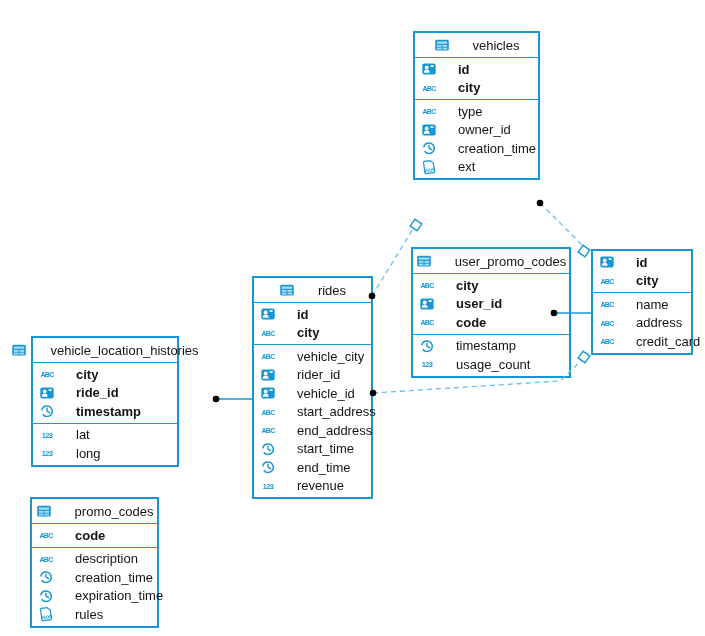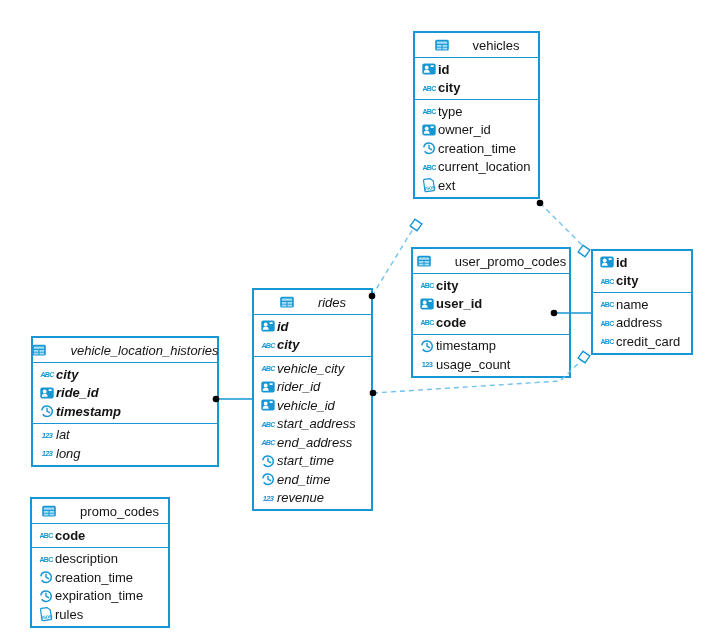--- a/index.html
+++ b/index.html
@@ -4,21 +4,21 @@
 <style>
   html,body{margin:0;padding:0;background:#ffffff;}
   body{width:705px;height:636px;font-family:"Liberation Sans","DejaVu Sans",sans-serif;}
   .canvas{position:relative;width:705px;height:636px;background:#fff;overflow:hidden;}
   #edges{position:absolute;left:0;top:0;width:705px;height:636px;z-index:3;pointer-events:none;}
   .tbl{position:absolute;z-index:2;background:#fff;border:2px solid var(--accent);box-sizing:border-box;}
   .tbl-header{display:flex;align-items:center;justify-content:center;gap:23px;height:24px;
     border-bottom:1px solid var(--accent);font-size:13px;color:#141414;}
   .sec{padding:2px 0;}
   .sec.keys{border-bottom:1px solid var(--accent);}
-  .row{display:flex;align-items:center;gap:1px;height:18.5px;padding:0 6px;
+  .row{display:flex;align-items:center;gap:21px;height:18.5px;padding:0 6px;
     font-size:13px;color:#141414;white-space:nowrap;}
   .row.key{font-weight:bold;}
   .icon{width:16px;height:16px;flex:0 0 16px;display:inline-flex;align-items:flex-start;justify-content:center;}
   .icon svg{width:16px;height:16px;display:block;}
   .edge-solid{fill:none;stroke:var(--accent);stroke-width:1.5;}
   .edge-dashed{fill:none;stroke:var(--edge-dash);stroke-width:1.4;stroke-dasharray:5 4;}
 </style>
 </head>
 <body>
 
@@ -84,28 +84,20 @@
               <svg viewBox="0 0 16 16">
                 <circle cx="8" cy="8.2" r="5.3" fill="none" stroke="#1697d4" stroke-width="1.5" stroke-dasharray="26 4" stroke-dashoffset="-17"></circle>
                 <path d="M8,5.2 L8,8.2 L10.6,9.7" fill="none" stroke="#1697d4" stroke-width="1.4" stroke-linecap="round" stroke-linejoin="round"></path>
               </svg>
             </span>
             <span>creation_time</span>
           </div>
           <div class="row">
             <span class="icon">
               <svg viewBox="0 0 16 16">
-                <text x="8" y="11" text-anchor="middle" font-family="&quot;Liberation Sans&quot;,&quot;DejaVu Sans&quot;,sans-serif" font-size="7" font-weight="bold" letter-spacing="-0.7" fill="#1697d4">ABC</text>
-              </svg>
-            </span>
-            <span>current_location</span>
-          </div>
-          <div class="row">
-            <span class="icon">
-              <svg viewBox="0 0 16 16">
                 <g transform="rotate(-8 8 8)">
                   <path d="M4.2,1.8 h5.8 l2.8,2.8 v8.6 a1,1 0 0 1 -1,1 h-7.6 a1,1 0 0 1 -1,-1 v-10.4 a1,1 0 0 1 1,-1 z" fill="#fff" stroke="#1697d4" stroke-width="1.2"></path>
                   <text x="8" y="12.6" text-anchor="middle" font-family="&quot;Liberation Sans&quot;,&quot;DejaVu Sans&quot;,sans-serif" font-size="4.4" font-weight="bold" fill="#1697d4">JSON</text>
                 </g>
               </svg>
             </span>
             <span>ext</span>
           </div>
         </div>
       </div>
@@ -214,21 +206,21 @@
           <div class="row">
             <span class="icon">
               <svg viewBox="0 0 16 16">
                 <text x="8" y="11" text-anchor="middle" font-family="&quot;Liberation Sans&quot;,&quot;DejaVu Sans&quot;,sans-serif" font-size="7" font-weight="bold" letter-spacing="-0.7" fill="#1697d4">ABC</text>
               </svg>
             </span>
             <span>credit_card</span>
           </div>
         </div>
       </div>
-      <div class="tbl" style="left: 252px; top: 288px; width: 121px; font-style: italic;">
+      <div class="tbl" style="left: 252px; top: 276px; width: 121px;">
         <div class="tbl-header">
           <span class="icon">
             <svg viewBox="0 0 16 16">
               <rect x="1.2" y="2.8" width="13.6" height="10.8" rx="1.6" fill="#1697d4"></rect>
               <rect x="2.8" y="4.4" width="10.4" height="2.4" rx="0.5" fill="#aadcf6"></rect>
               <rect x="2.8" y="7.9" width="4.7" height="1.9" fill="#aadcf6"></rect>
               <rect x="8.5" y="7.9" width="4.7" height="1.9" fill="#aadcf6"></rect>
               <rect x="2.8" y="10.6" width="4.7" height="1.9" fill="#aadcf6"></rect>
               <rect x="8.5" y="10.6" width="4.7" height="1.9" fill="#aadcf6"></rect>
             </svg>
@@ -324,21 +316,21 @@
           <div class="row">
             <span class="icon">
               <svg viewBox="0 0 16 16">
                 <text x="8" y="11" text-anchor="middle" font-family="&quot;Liberation Sans&quot;,&quot;DejaVu Sans&quot;,sans-serif" font-size="7.5" font-weight="bold" letter-spacing="-0.6" fill="#1697d4">123</text>
               </svg>
             </span>
             <span>revenue</span>
           </div>
         </div>
       </div>
-      <div class="tbl" style="left: 31px; top: 336px; width: 188px; font-style: italic;">
+      <div class="tbl" style="left: 31px; top: 336px; width: 148px;">
         <div class="tbl-header">
           <span class="icon">
             <svg viewBox="0 0 16 16">
               <rect x="1.2" y="2.8" width="13.6" height="10.8" rx="1.6" fill="#1697d4"></rect>
               <rect x="2.8" y="4.4" width="10.4" height="2.4" rx="0.5" fill="#aadcf6"></rect>
               <rect x="2.8" y="7.9" width="4.7" height="1.9" fill="#aadcf6"></rect>
               <rect x="8.5" y="7.9" width="4.7" height="1.9" fill="#aadcf6"></rect>
               <rect x="2.8" y="10.6" width="4.7" height="1.9" fill="#aadcf6"></rect>
               <rect x="8.5" y="10.6" width="4.7" height="1.9" fill="#aadcf6"></rect>
             </svg>
@@ -387,21 +379,21 @@
           <div class="row">
             <span class="icon">
               <svg viewBox="0 0 16 16">
                 <text x="8" y="11" text-anchor="middle" font-family="&quot;Liberation Sans&quot;,&quot;DejaVu Sans&quot;,sans-serif" font-size="7.5" font-weight="bold" letter-spacing="-0.6" fill="#1697d4">123</text>
               </svg>
             </span>
             <span>long</span>
           </div>
         </div>
       </div>
-      <div class="tbl" style="left: 30px; top: 497px; width: 140px;">
+      <div class="tbl" style="left: 30px; top: 497px; width: 129px;">
         <div class="tbl-header">
           <span class="icon">
             <svg viewBox="0 0 16 16">
               <rect x="1.2" y="2.8" width="13.6" height="10.8" rx="1.6" fill="#1697d4"></rect>
               <rect x="2.8" y="4.4" width="10.4" height="2.4" rx="0.5" fill="#aadcf6"></rect>
               <rect x="2.8" y="7.9" width="4.7" height="1.9" fill="#aadcf6"></rect>
               <rect x="8.5" y="7.9" width="4.7" height="1.9" fill="#aadcf6"></rect>
               <rect x="2.8" y="10.6" width="4.7" height="1.9" fill="#aadcf6"></rect>
               <rect x="8.5" y="10.6" width="4.7" height="1.9" fill="#aadcf6"></rect>
             </svg>

